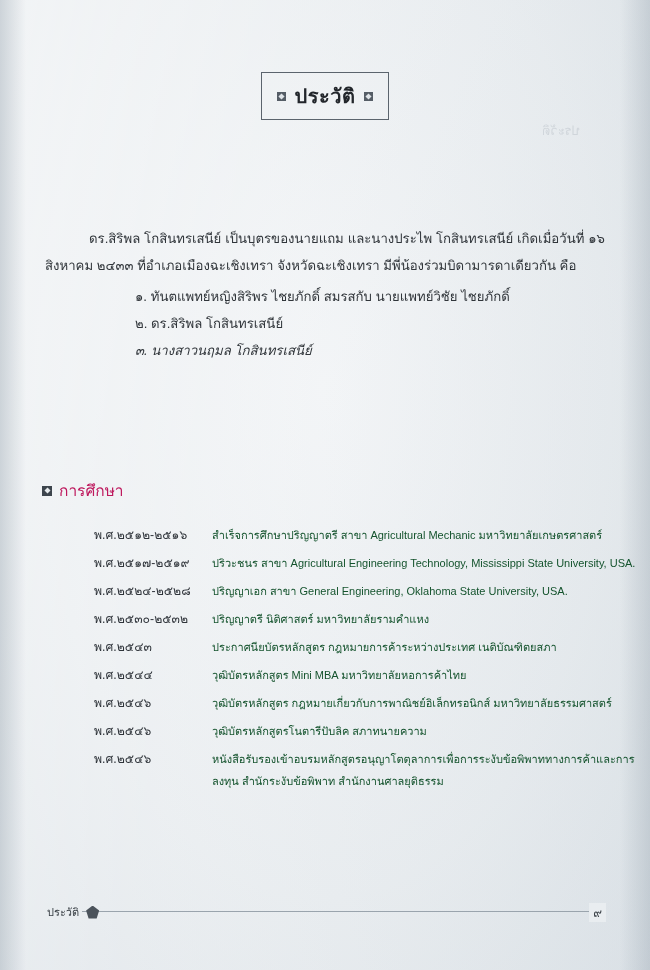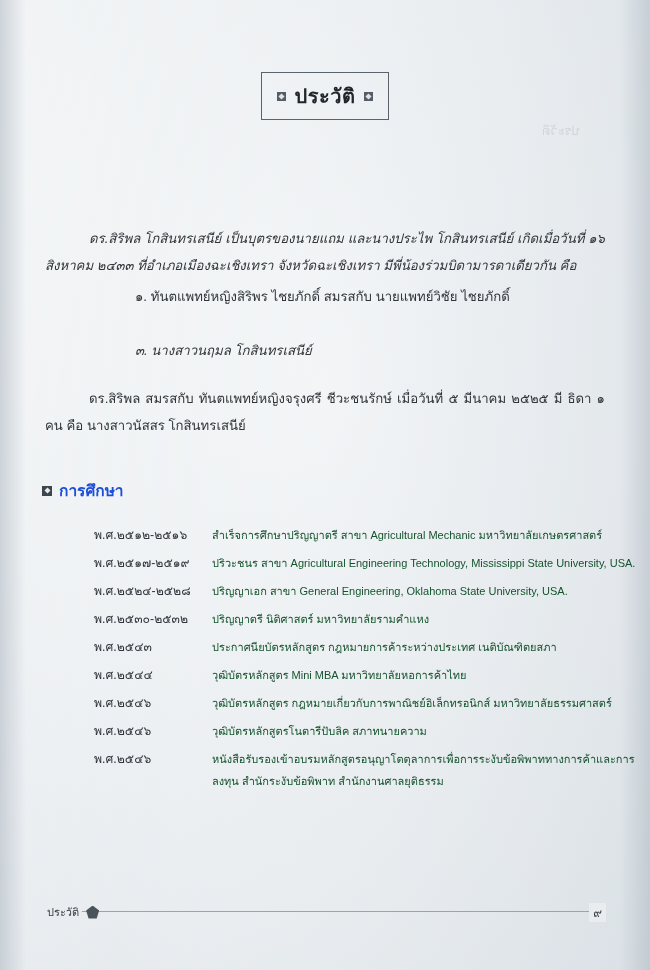--- a/index.html
+++ b/index.html
@@ -125,22 +125,22 @@
   .section-head .bullet:before {
     content: "";
     position: absolute;
     left: 1.5px; top: 1.5px;
     width: 7px; height: 7px;
     background: #e7ebee;
     transform: rotate(45deg) scale(0.6);
   }
   .section-head .label {
     font-size: 15.5px;
-    font-weight: bold;
-    color: #1d4ed8;
+    font-weight: normal;
+    color: #be185d;
   }
 
   
   .edu {
     position: absolute;
     left: 46px;
     top: 524px;
     width: 562px;
     margin-left: 48px;
   }
@@ -225,30 +225,28 @@
 <div class="content">
 
   <div class="ghost">ประวัติ</div>
 
   <div class="title-box">
     <span class="deco"></span>
     <span class="title-text">ประวัติ</span>
     <span class="deco"></span>
   </div>
 
-  <div class="para" style="top:225px;font-style:italic;">
+  <div class="para" style="top:225px;">
     <span class="indent"></span><span>ดร.สิริพล โกสินทรเสนีย์ เป็นบุตรของนายแถม และนางประไพ โกสินทรเสนีย์ เกิดเมื่อวันที่ ๑๖ สิงหาคม ๒๔๓๓ ที่อำเภอเมืองฉะเชิงเทรา จังหวัดฉะเชิงเทรา มีพี่น้องร่วมบิดามารดาเดียวกัน คือ</span>
   </div>
 
   <div class="list-line" style="top:283px;">๑. ทันตแพทย์หญิงสิริพร ไชยภักดิ์ สมรสกับ นายแพทย์วิชัย ไชยภักดิ์</div>
+  <div class="list-line" style="top:310px;">๒. ดร.สิริพล โกสินทรเสนีย์</div>
   <div class="list-line" style="top:337px;font-style:italic;">๓. นางสาวนฤมล โกสินทรเสนีย์</div>
 
-  <div class="para" style="top:385px;">
-    <span class="indent"></span><span>ดร.สิริพล สมรสกับ ทันตแพทย์หญิงจรุงศรี ชีวะชนรักษ์ เมื่อวันที่ ๕ มีนาคม ๒๕๒๕ มี ธิดา ๑ คน คือ นางสาวนัสสร โกสินทรเสนีย์</span>
-  </div>
 
   <div class="section-head">
     <span class="bullet"></span>
     <span class="label">การศึกษา</span>
   </div>
 
   <div class="edu">
     <div class="edu-row">
       <div class="edu-year">พ.ศ.๒๕๑๒-๒๕๑๖</div>
       <div class="edu-desc">สำเร็จการศึกษาปริญญาตรี สาขา Agricultural  Mechanic  มหาวิทยาลัยเกษตรศาสตร์</div>

